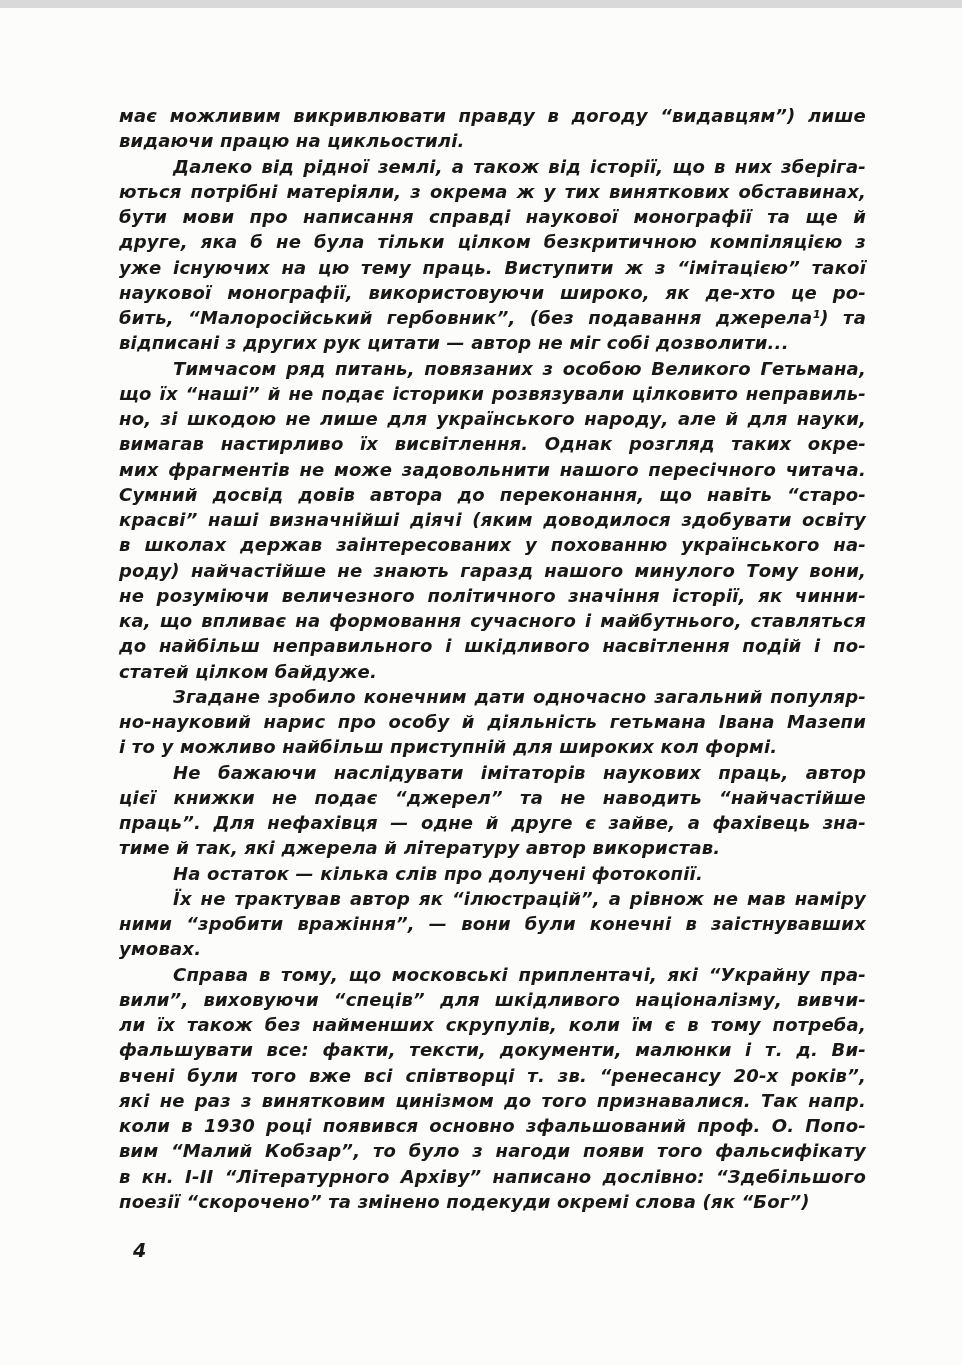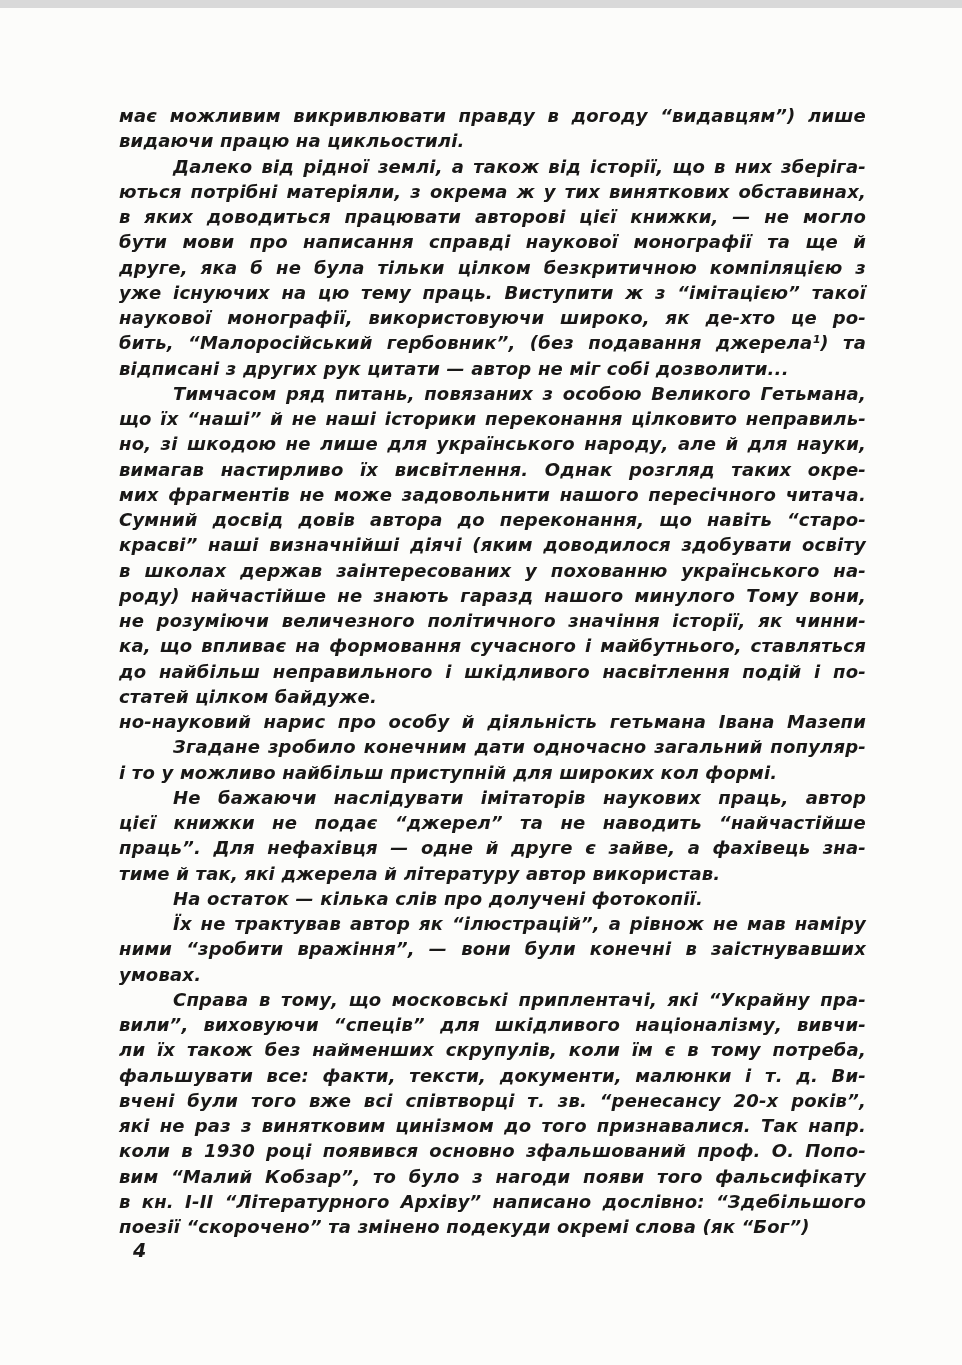--- a/index.html
+++ b/index.html
@@ -40,42 +40,41 @@
 </style>
 </head>
 <body>
 
 <div class="sheet">
   <div class="text-block">
     <div class="ln">має можливим викривлювати правду в догоду “видавцям”) лише</div>
     <div class="ln end">видаючи працю на цикльостилі.</div>
     <div class="ln ind">Далеко від рідної землі, а також від історії, що в них зберіга-</div>
     <div class="ln">ються потрібні матеріяли, з окрема ж у тих виняткових обставинах,</div>
-    <div class="ln">в яких доводиться працювати авторові цієї книжки, — не могло</div>
     <div class="ln">бути мови про написання справді наукової монографії та ще й</div>
     <div class="ln">друге, яка б не була тільки цілком безкритичною компіляцією з</div>
     <div class="ln">уже існуючих на цю тему праць. Виступити ж з “імітацією” такої</div>
     <div class="ln">наукової монографії, використовуючи широко, як де-хто це ро-</div>
     <div class="ln">бить, “Малоросійський гербовник”, (без подавання джерела¹) та</div>
     <div class="ln end">відписані з других рук цитати — автор не міг собі дозволити...</div>
     <div class="ln ind">Тимчасом ряд питань, повязаних з особою Великого Гетьмана,</div>
-    <div class="ln">що їх “наші” й не наші історики переконання цілковито неправиль-</div>
+    <div class="ln">що їх “наші” й не подає історики розвязували цілковито неправиль-</div>
     <div class="ln">но, зі шкодою не лише для українського народу, але й для науки,</div>
     <div class="ln">вимагав настирливо їх висвітлення. Однак розгляд таких окре-</div>
     <div class="ln">мих фрагментів не може задовольнити нашого пересічного читача.</div>
     <div class="ln">Сумний досвід довів автора до переконання, що навіть “старо-</div>
     <div class="ln">красві” наші визначнійші діячі (яким доводилося здобувати освіту</div>
     <div class="ln">в школах держав заінтересованих у похованню українського на-</div>
     <div class="ln">роду) найчастійше не знають гаразд нашого минулого  Тому вони,</div>
     <div class="ln">не розуміючи величезного політичного значіння історії, як чинни-</div>
     <div class="ln">ка, що впливає на формовання сучасного і майбутнього, ставляться</div>
     <div class="ln">до найбільш неправильного і шкідливого насвітлення подій і по-</div>
     <div class="ln end">статей цілком байдуже.</div>
+    <div class="ln ind">Згадане зробило конечним дати одночасно загальний популяр-</div>
     <div class="ln">но-науковий нарис про особу й діяльність гетьмана Івана Мазепи</div>
-    <div class="ln ind">Згадане зробило конечним дати одночасно загальний популяр-</div>
     <div class="ln end">і то у можливо найбільш приступній для широких кол формі.</div>
     <div class="ln ind">Не бажаючи наслідувати імітаторів наукових праць, автор</div>
     <div class="ln">цієї книжки не подає “джерел” та не наводить “найчастійше</div>
     <div class="ln">праць”. Для нефахівця — одне й друге є зайве, а фахівець зна-</div>
     <div class="ln end">тиме й так, які джерела й літературу автор використав.</div>
     <div class="ln ind end">На остаток — кілька слів про долучені фотокопії.</div>
     <div class="ln ind">Їх не трактував автор як “ілюстрацій”, а рівнож не мав наміру</div>
     <div class="ln">ними “зробити вражіння”, — вони були конечні в заістнувавших</div>
     <div class="ln end">умовах.</div>
     <div class="ln ind">Справа в тому, що московські приплентачі, які “Украйну пра-</div>

